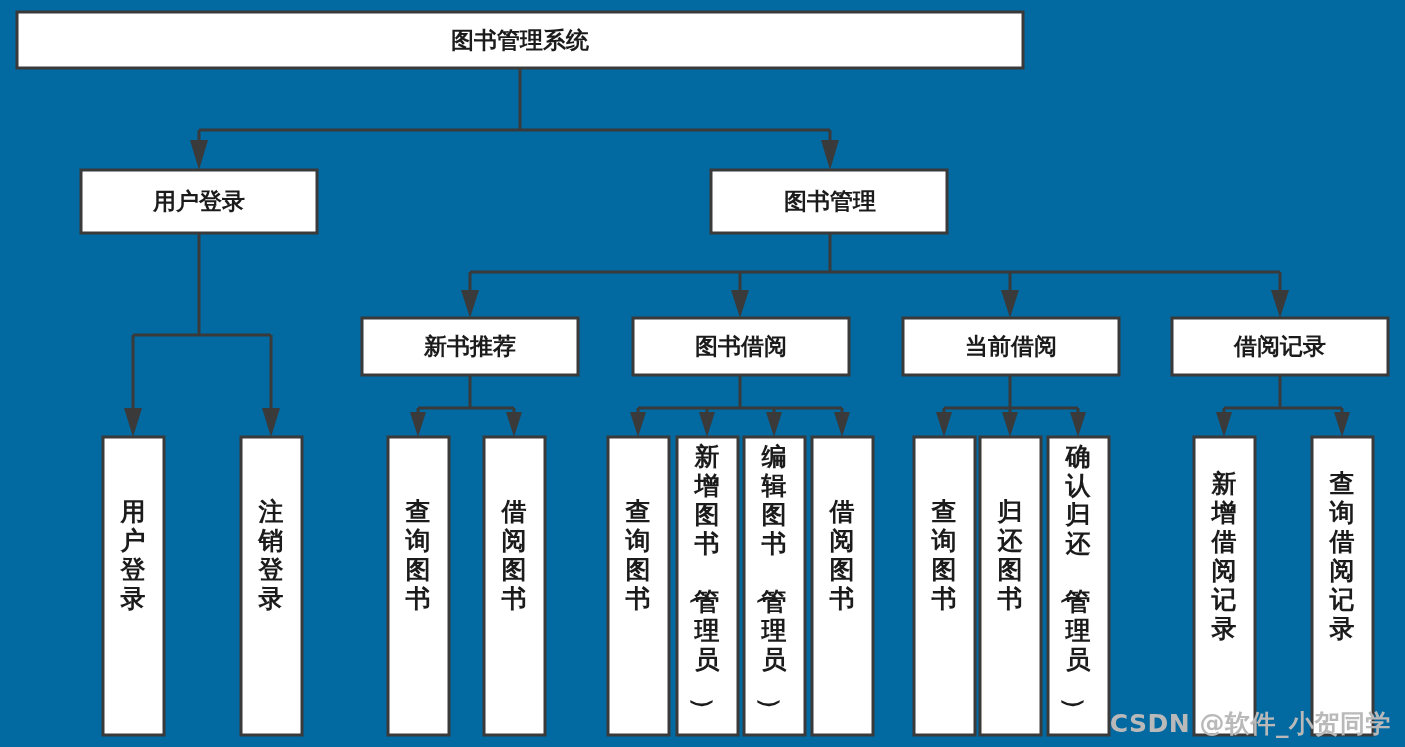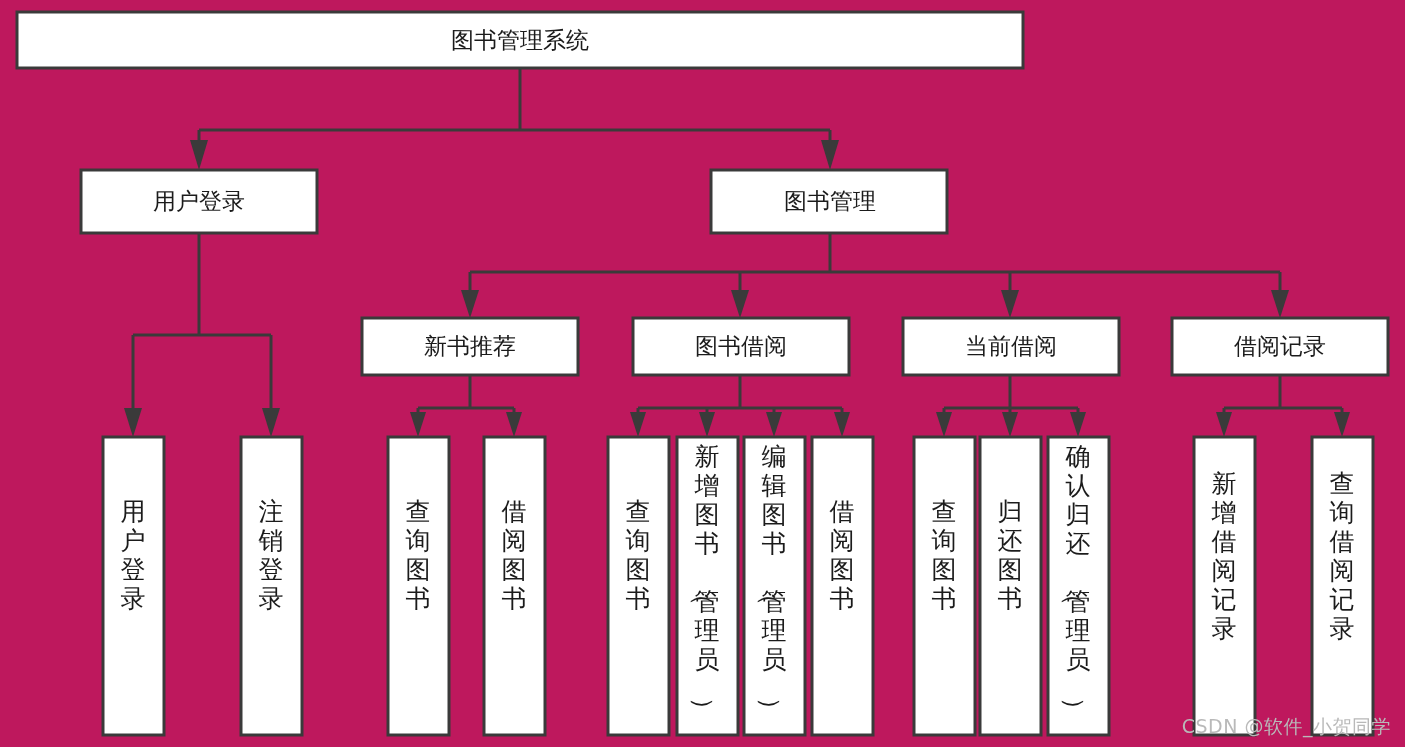--- a/index.html
+++ b/index.html
@@ -8,22 +8,23 @@
     padding: 0;
     background: #ffffff;
   }
   body {
     font-family: "DejaVu Sans", "Liberation Sans", sans-serif;
   }
   #diagram-root {
     position: relative;
     width: 1405px;
     height: 747px;
-    background: #be185d;
+    background: #0369a1;
     overflow: hidden;
+    font-weight: bold;
   }
   svg.diagram {
     display: block;
     width: 1405px;
     height: 747px;
   }
   .node-rect {
     fill: #ffffff;
     stroke: #3a3a3a;
     stroke-width: 3;
@@ -50,21 +51,21 @@
     font-family: "DejaVu Sans", "Liberation Sans", sans-serif;
     font-size: 25px;
     fill: #1b1b1b;
     text-anchor: middle;
   }
   .watermark {
     position: absolute;
     right: 14px;
     bottom: 7px;
     font-family: "DejaVu Sans", "Liberation Sans", sans-serif;
-    font-size: 19px;
+    font-size: 25px;
     color: #b9b9b9;
     letter-spacing: 0.5px;
     white-space: nowrap;
     pointer-events: none;
     text-align: right;
   }
 </style>
 </head>
 <body>
 

